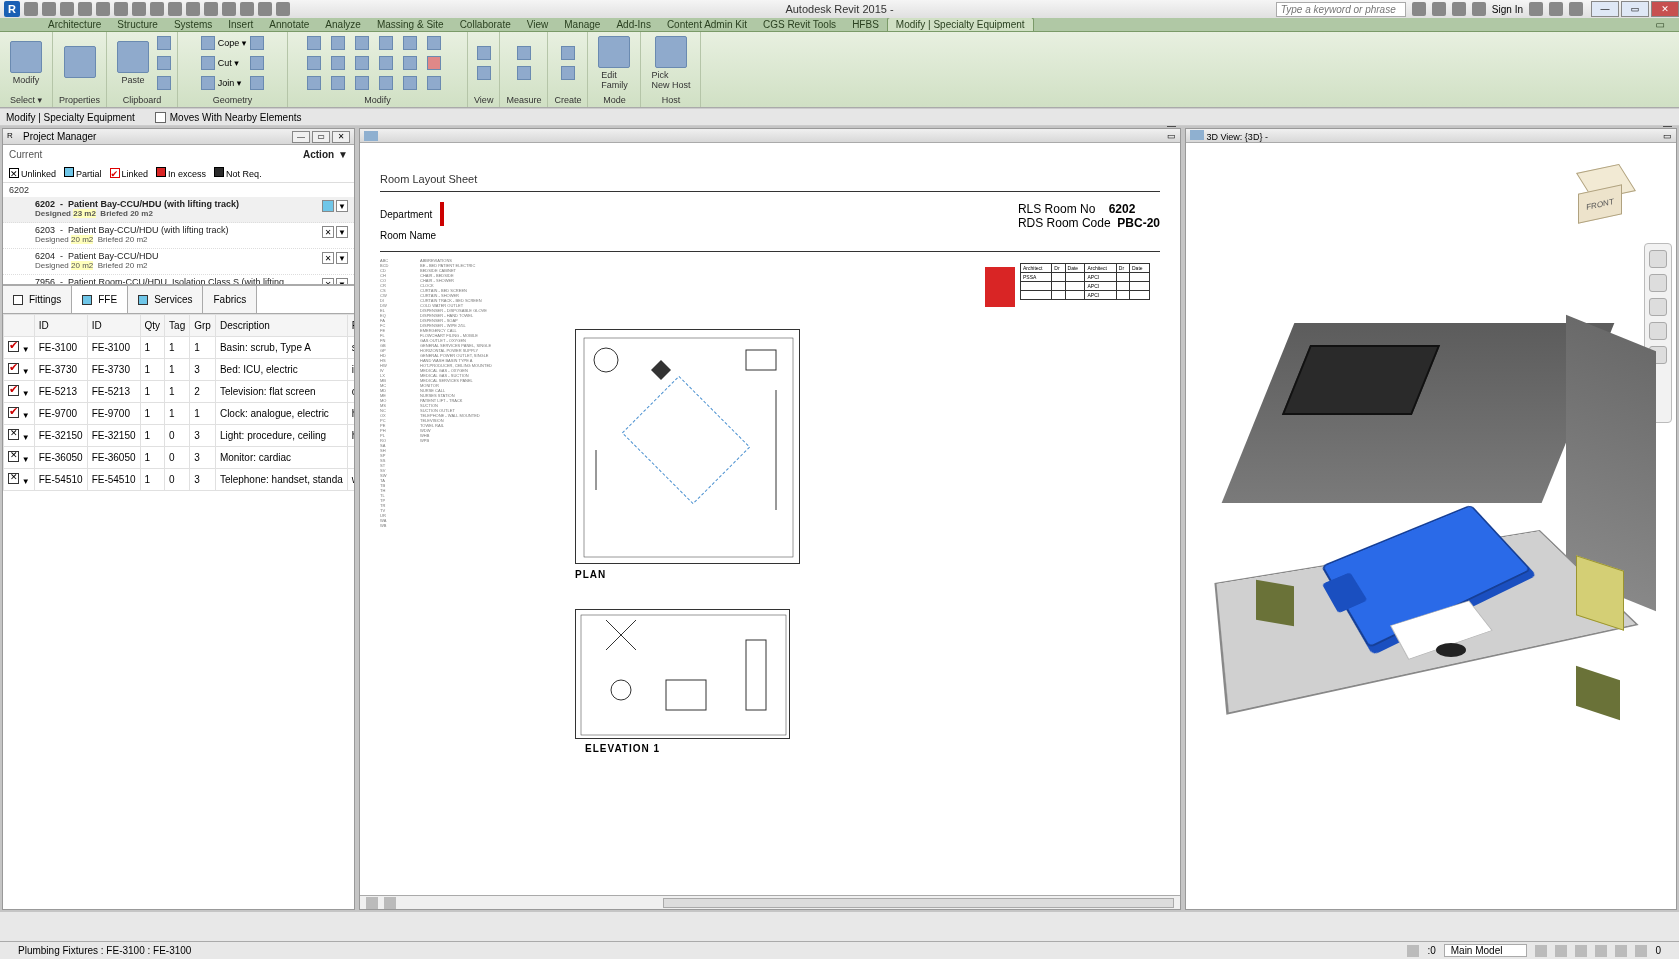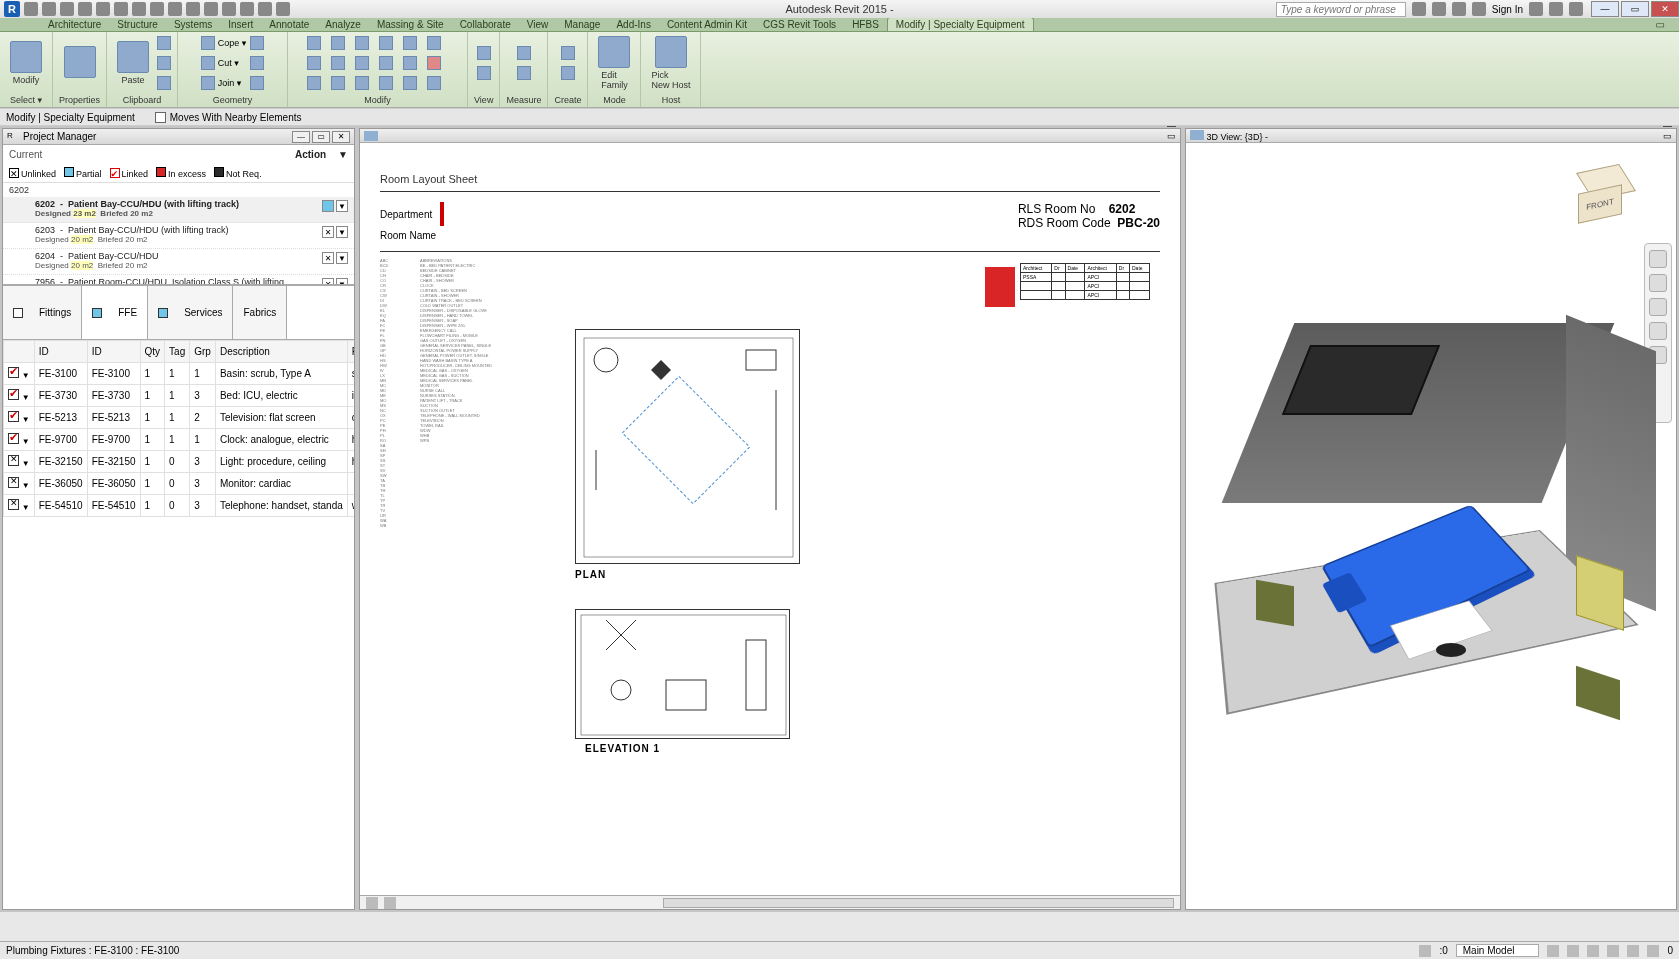--- a/index.html
+++ b/index.html
@@ -42,33 +42,33 @@
 
 
 .main-area { height: 786px; display: flex; gap: 4px; padding: 2px; background: #c5c5c5; }
 
 
 .pm-panel { width: 353px; display: flex; flex-direction: column; background: #fff; border: 1px solid #999; }
 .panel-head { height: 16px; background: linear-gradient(#f0f0f0,#d8d8d8); display: flex; align-items: center; justify-content: space-between; font-size: 10px; padding: 0 4px; border-bottom: 1px solid #aaa; }
 .panel-head .wbtns { display:flex; gap: 2px; }
 .panel-head .wbtn { width: 18px; height: 12px; border: 1px solid #888; background: #f0f0f0; font-size: 8px; display:flex; align-items:center; justify-content:center; }
 .pm-current { padding: 4px 6px; font-size: 10px; color: #555; display: flex; justify-content: space-between; align-items: center; }
-.action-dd { font-weight: bold; color: #222; display: flex; gap: 12px; }
+.action-dd { font-weight: bold; color: #222; display: flex; gap: 4px; }
 .pm-legend { display: flex; gap: 8px; padding: 3px 6px; font-size: 9px; align-items: center; border-bottom: 1px solid #ddd; }
 .leg-sw { width: 10px; height: 10px; display: inline-block; margin-right: 2px; border: 1px solid #000; }
 .pm-code { padding: 2px 6px; font-size: 9px; color: #333; }
 .pm-rooms { height: 88px; overflow: hidden; font-size: 9px; border-bottom: 1px solid #aaa; }
 .room-row { padding: 2px 8px 4px 32px; border-bottom: 1px dotted #ddd; position: relative; }
 .room-row.sel { background: #f0f0f0; font-weight: bold; }
 .room-row .rr-title { font-size: 9px; color: #222; }
 .room-row .rr-sub { font-size: 8px; color: #555; }
 .room-row .rr-ctrls { position: absolute; right: 6px; top: 3px; display: flex; gap: 2px; }
 .rr-ctrls span { width: 12px; height: 12px; border: 1px solid #888; background: #fff; display:inline-flex; align-items:center; justify-content:center; font-size:8px; }
 .pm-tabs { display: flex; border-top: 1px solid #aaa; border-bottom: 1px solid #aaa; font-size: 10px; }
-.pm-tab { padding: 21px 10px; border-right: 1px solid #aaa; display: flex; align-items: center; gap: 16px; background: #f5f5f5; }
+.pm-tab { padding: 8px 10px; border-right: 1px solid #aaa; display: flex; align-items: center; gap: 6px; background: #f5f5f5; }
 .pm-tab.active { background: #fff; }
 .pm-tab .sw { width: 10px; height: 10px; border: 1px solid #333; display: inline-block; }
 .pm-table { flex: 1; overflow: auto; font-size: 10px; }
 .pm-table table { width: 100%; border-collapse: collapse; }
 .pm-table th, .pm-table td { border: 1px solid #e0e0e0; padding: 2px 4px; text-align: left; white-space: nowrap; font-size: 10px; height: 22px; }
 .pm-table th { background: #f5f5f5; font-weight: normal; }
 .row-chk { width: 11px; height: 11px; border: 1px solid #333; display: inline-block; position: relative; }
 .row-chk.red::after { content:"✔"; color:#c00; position:absolute; top:-3px; left:0; font-size:11px;}
 .row-chk.x::after { content:"✕"; color:#000; position:absolute; top:-2px; left:1px; font-size:9px;}
 
@@ -114,21 +114,21 @@
 .bed::after { content:""; position:absolute; left:-10px; top:20px; width:30px; height:40px; background:#1a4fc0; border-radius:4px;}
 .stool { position: absolute; left: 240px; top: 360px; width: 30px; height: 14px; background: #222; border-radius: 50%; }
 .cart { position: absolute; left: 380px; top: 280px; width: 48px; height: 60px; background: #d4cf75; border: 1px solid #9a9430; transform: skewY(18deg);}
 .chair1 { position: absolute; left: 60px; top: 300px; width: 38px; height: 40px; background: #6a7238; transform: skewY(10deg);}
 .chair2 { position: absolute; left: 380px; top: 390px; width: 44px; height: 40px; background: #6a7238; transform: skewY(18deg);}
 .table { position: absolute; left: 200px; top: 320px; width: 90px; height: 50px; background: #fff; border: 1px solid #bbb; transform: perspective(400px) rotateX(45deg) rotateZ(-25deg);}
 .view-footer2 { height: 14px; border-top: 1px solid #aaa; background: #f0f0f0; display:flex; align-items: center; font-size: 9px; padding: 0 6px; gap: 6px;}
 .vf-ico { width: 12px; height: 12px; background: #bbb; display:inline-block; }
 
 
-.status-bar { position: absolute; bottom: 0; left: 0; right: 0; height: 18px; background: #e8e8e8; border-top: 1px solid #aaa; display: flex; align-items: center; justify-content: space-between; font-size: 10px; padding: 0 6px; }
+.status-bar { position: absolute; bottom: 0; left: 0; right: 0; height: 18px; background: #e8e8e8; border-top: 1px solid #aaa; display: flex; align-items: center; justify-content: space-between; font-size: 10px; padding: 0 18px; }
 .status-right { display: flex; align-items: center; gap: 8px; }
 .status-combo { border: 1px solid #aaa; background: #fff; padding: 0 24px 0 6px; font-size: 10px; height: 13px; display: flex; align-items: center;}
 </style>
 </head>
 <body>
 
 <div class="title-bar">
   <div class="tb-left">
     <span class="revit-logo">R</span>
     <span class="ico"></span>

